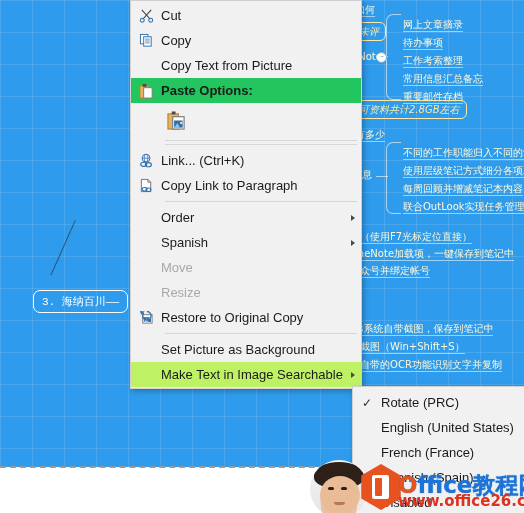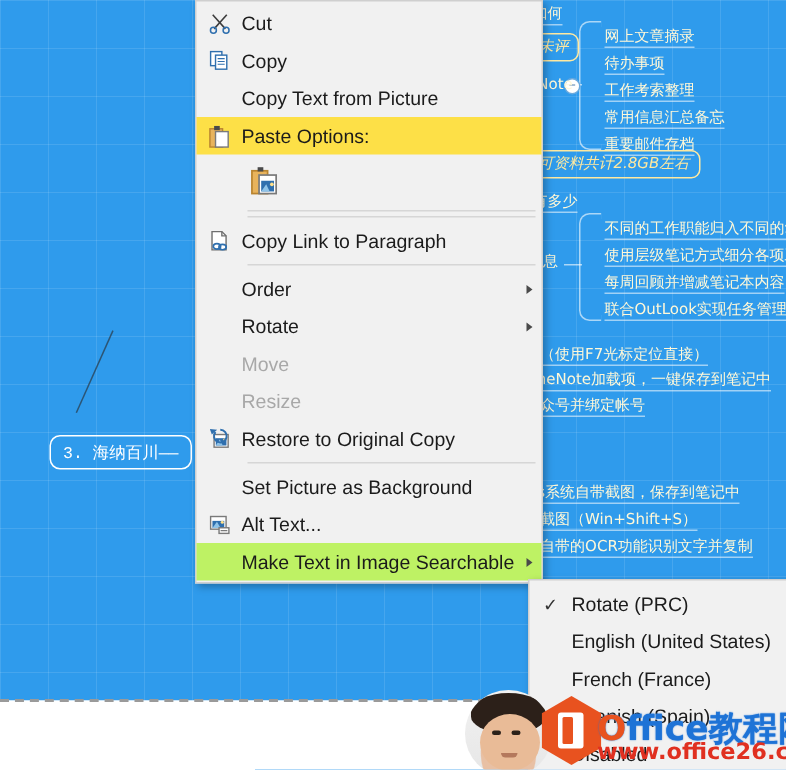--- a/index.html
+++ b/index.html
@@ -73,21 +73,21 @@
   }
   .mi{
     position:relative;display:flex;align-items:center;
     height:25px;padding:0 6px 0 0;font-size:13px;color:#1b1b1b;
     font-family:"Liberation Sans", sans-serif;
   }
   .mi .ico{
     width:30px;min-width:30px;height:25px;display:flex;align-items:center;justify-content:center;
   }
   .mi .lbl{flex:1;white-space:nowrap;}
-  .mi.hdr{background:#fde047;font-weight:normal;}
+  .mi.hdr{background:#22c55e;font-weight:bold;}
   .mi.dis{color:#a8a8a8;}
   .mi.sel{background:#bef264;color:#1b1b1b;}
   .mi .arrow{
     width:0;height:0;border-left:4px solid #4a4a4a;
     border-top:3.5px solid transparent;border-bottom:3.5px solid transparent;
     margin-left:6px;
   }
   .sep{height:1px;background:#d6d6d6;margin:3px 4px 3px 34px;}
   .pasterow{height:34px;display:flex;align-items:center;}
   .pasterow .ico{width:30px;min-width:30px;}
@@ -253,20 +253,32 @@
         </svg>
       </span>
       <span class="lbl"></span>
     </div>
 
     <div class="sep"></div>
 
 
     <div class="sep"></div>
 
+    <div class="mi">
+      <span class="ico">
+        <svg width="15" height="15" viewBox="0 0 16 16">
+          <circle cx="7.5" cy="5.5" r="4.2" fill="none" stroke="#2f6fae" stroke-width="1"></circle>
+          <ellipse cx="7.5" cy="5.5" rx="2" ry="4.2" fill="none" stroke="#2f6fae" stroke-width=".8"></ellipse>
+          <line x1="3.3" y1="5.5" x2="11.7" y2="5.5" stroke="#2f6fae" stroke-width=".8"></line>
+          <ellipse cx="5" cy="12" rx="3.2" ry="2.2" fill="none" stroke="#2f6fae" stroke-width="1.2"></ellipse>
+          <ellipse cx="10" cy="12.5" rx="3.2" ry="2.2" fill="none" stroke="#2f6fae" stroke-width="1.2"></ellipse>
+        </svg>
+      </span>
+      <span class="lbl">Link...  (Ctrl+K)</span>
+    </div>
 
     <div class="mi">
       <span class="ico">
         <svg width="15" height="15" viewBox="0 0 16 16">
           <path d="M2.5 1.5 h7 l3 3 v10 h-10 z" fill="#ffffff" stroke="#6f6f6f" stroke-width="1"></path>
           <path d="M9.5 1.5 v3 h3" fill="none" stroke="#6f6f6f" stroke-width="1"></path>
           <ellipse cx="6" cy="12" rx="2.6" ry="1.9" fill="none" stroke="#2f6fae" stroke-width="1.2"></ellipse>
           <ellipse cx="10" cy="12.5" rx="2.6" ry="1.9" fill="none" stroke="#2f6fae" stroke-width="1.2"></ellipse>
         </svg>
       </span>
@@ -276,21 +288,21 @@
     <div class="sep"></div>
 
     <div class="mi">
       <span class="ico"></span>
       <span class="lbl">Order</span>
       <span class="arrow"></span>
     </div>
 
     <div class="mi">
       <span class="ico"></span>
-      <span class="lbl">Rotate</span>
+      <span class="lbl">Spanish</span>
       <span class="arrow"></span>
     </div>
 
     <div class="mi dis">
       <span class="ico"></span>
       <span class="lbl">Move</span>
     </div>
 
     <div class="mi dis">
       <span class="ico"></span>
@@ -311,33 +323,20 @@
       <span class="lbl">Restore to Original Copy</span>
     </div>
 
     <div class="sep"></div>
 
     <div class="mi">
       <span class="ico"></span>
       <span class="lbl">Set Picture as Background</span>
     </div>
 
-    <div class="mi">
-      <span class="ico">
-        <svg width="15" height="15" viewBox="0 0 16 16">
-          <rect x="1.5" y="2.5" width="11" height="9" fill="#ffffff" stroke="#7a7a7a" stroke-width="1"></rect>
-          <rect x="2.8" y="5.6" width="8.4" height="5" fill="#2f6fae"></rect>
-          <polygon points="2.8,10.6 6,6.2 8.6,10.6" fill="#8fc3e8"></polygon>
-          <circle cx="9.8" cy="6.6" r="1.1" fill="#ffe08a"></circle>
-          <rect x="7.5" y="10.5" width="7" height="4" fill="#ffffff" stroke="#7a7a7a" stroke-width="1"></rect>
-          <line x1="8.6" y1="12.5" x2="13.4" y2="12.5" stroke="#7a7a7a" stroke-width=".9"></line>
-        </svg>
-      </span>
-      <span class="lbl">Alt Text...</span>
-    </div>
 
     <div class="mi sel">
       <span class="ico"></span>
       <span class="lbl">Make Text in Image Searchable</span>
       <span class="arrow"></span>
     </div>
   </div>
 
   <div class="submenu">
     <div class="smi">

